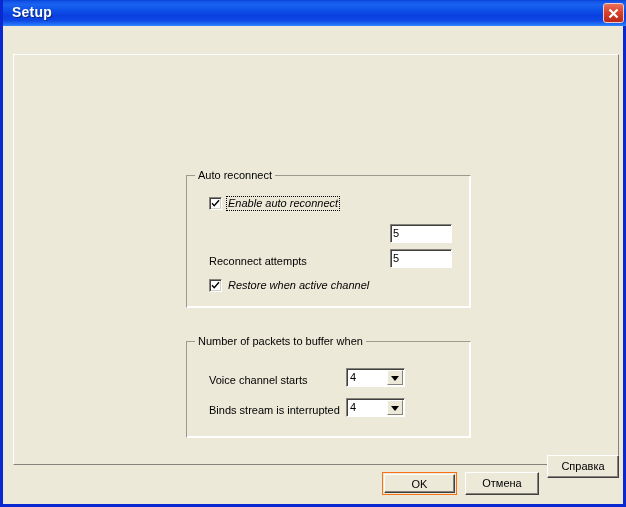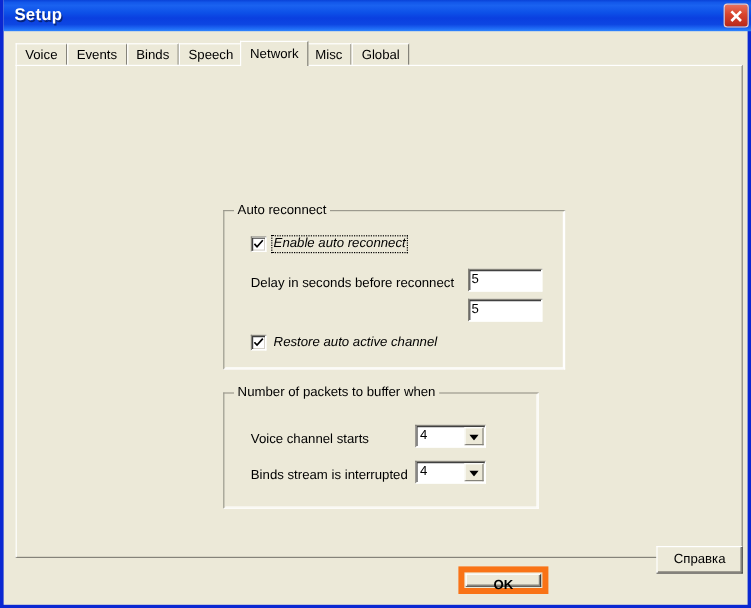--- a/index.html
+++ b/index.html
@@ -152,22 +152,22 @@
   }
 
   #group-auto-reconnect {
     left: 172px;
     top: 120px;
     width: 285px;
     height: 133px;
   }
   #group-packet-buffer {
     left: 172px;
-    top: 272px;
-    width: 263px;
+    top: 286px;
+    width: 285px;
     height: 97px;
   }
 
   
   .lbl {
     position: absolute;
     font-size: 11px;
     line-height: 13px;
     color: #000000;
     white-space: nowrap;
@@ -271,23 +271,22 @@
     border-bottom-color: #404040;
     box-shadow: inset -1px -1px 0 #85837a;
     font-family: "Liberation Sans", sans-serif;
     font-size: 11px;
     line-height: 21px;
     text-align: center;
     color: #000000;
     cursor: default;
   }
   .btn.default {
-    border: 5px solid #f97316;
+    border: 1px solid #f97316;
     box-shadow: none;
-    font-weight: bold;
   }
   .btn.default .btn-face {
     position: absolute;
     left: 1px; top: 1px; right: 1px; bottom: 1px;
     box-sizing: border-box;
     border: 1px solid #ffffff;
     border-right-color: #404040;
     border-bottom-color: #404040;
     box-shadow: inset -1px -1px 0 #85837a;
     line-height: 19px;
@@ -301,57 +300,48 @@
 
   <div id="titlebar">
     <div id="titlebar-text">Setup</div>
     <div id="close-button">
       <svg width="13" height="13" viewBox="0 0 13 13">
         <path d="M2.5 2.5 L10.5 10.5 M10.5 2.5 L2.5 10.5" stroke="#ffffff" stroke-width="2.2" stroke-linecap="butt" fill="none"></path>
       </svg>
     </div>
   </div>
 
-  <div id="tabstrip">
-    <div class="tab"><span>Voice</span></div>
-    <div class="tab"><span>Events</span></div>
-    <div class="tab"><span>Binds</span></div>
-    <div class="tab"><span>Speech</span></div>
-    <div class="tab selected"><span>Network</span></div>
-    <div class="tab"><span>Misc</span></div>
-    <div class="tab"><span>Global</span></div>
-  </div>
 
   <div id="tabpage">
 
     <div class="groupbox" id="group-auto-reconnect">
       <div class="inner"></div>
       <div class="group-title">Auto reconnect</div>
 
       <div class="checkrow" style="left:22px; top:20px;">
         <span class="checkbox">
           <svg width="9" height="9" viewBox="0 0 9 9">
             <path d="M1 4.2 L3.2 6.6 L8 1.2" stroke="#000000" stroke-width="1.4" fill="none"></path>
           </svg>
         </span>
         <span class="check-label focused">Enable auto reconnect</span>
       </div>
 
-      <div class="lbl" style="left:22px; top:54px;">Delay in seconds before reconnect</div>
       <div class="textbox" style="left:203px; top:48px; width:62px; height:19px;">5</div>
 
+      <div class="lbl" style="left:22px; top:79px;">Reconnect attempts</div>
       <div class="textbox" style="left:203px; top:73px; width:62px; height:19px;">5</div>
 
       <div class="checkrow" style="left:22px; top:102px;">
         <span class="checkbox">
           <svg width="9" height="9" viewBox="0 0 9 9">
             <path d="M1 4.2 L3.2 6.6 L8 1.2" stroke="#000000" stroke-width="1.4" fill="none"></path>
           </svg>
         </span>
-        <span class="check-label">Restore auto active channel</span>
+        <span class="check-label">Restore when active channel</span>
       </div>
     </div>
 
     <div class="groupbox" id="group-packet-buffer">
       <div class="inner"></div>
       <div class="group-title">Number of packets to buffer when</div>
 
       <div class="lbl" style="left:22px; top:32px;">Voice channel starts</div>
       <div class="combobox" style="left:159px; top:26px; width:59px; height:19px;">
         <span class="combo-value">4</span>
@@ -371,15 +361,16 @@
           </svg>
         </span>
       </div>
     </div>
 
   </div>
 
   <div class="btn default" style="left:379px; top:472px; width:75px;">
     <span class="btn-face">OK</span>
   </div>
+  <div class="btn" style="left:462px; top:472px; width:74px;">Отмена</div>
   <div class="btn" style="left:544px; top:455px; width:72px;">Справка</div>
 
 </div>
 
 </body></html>

